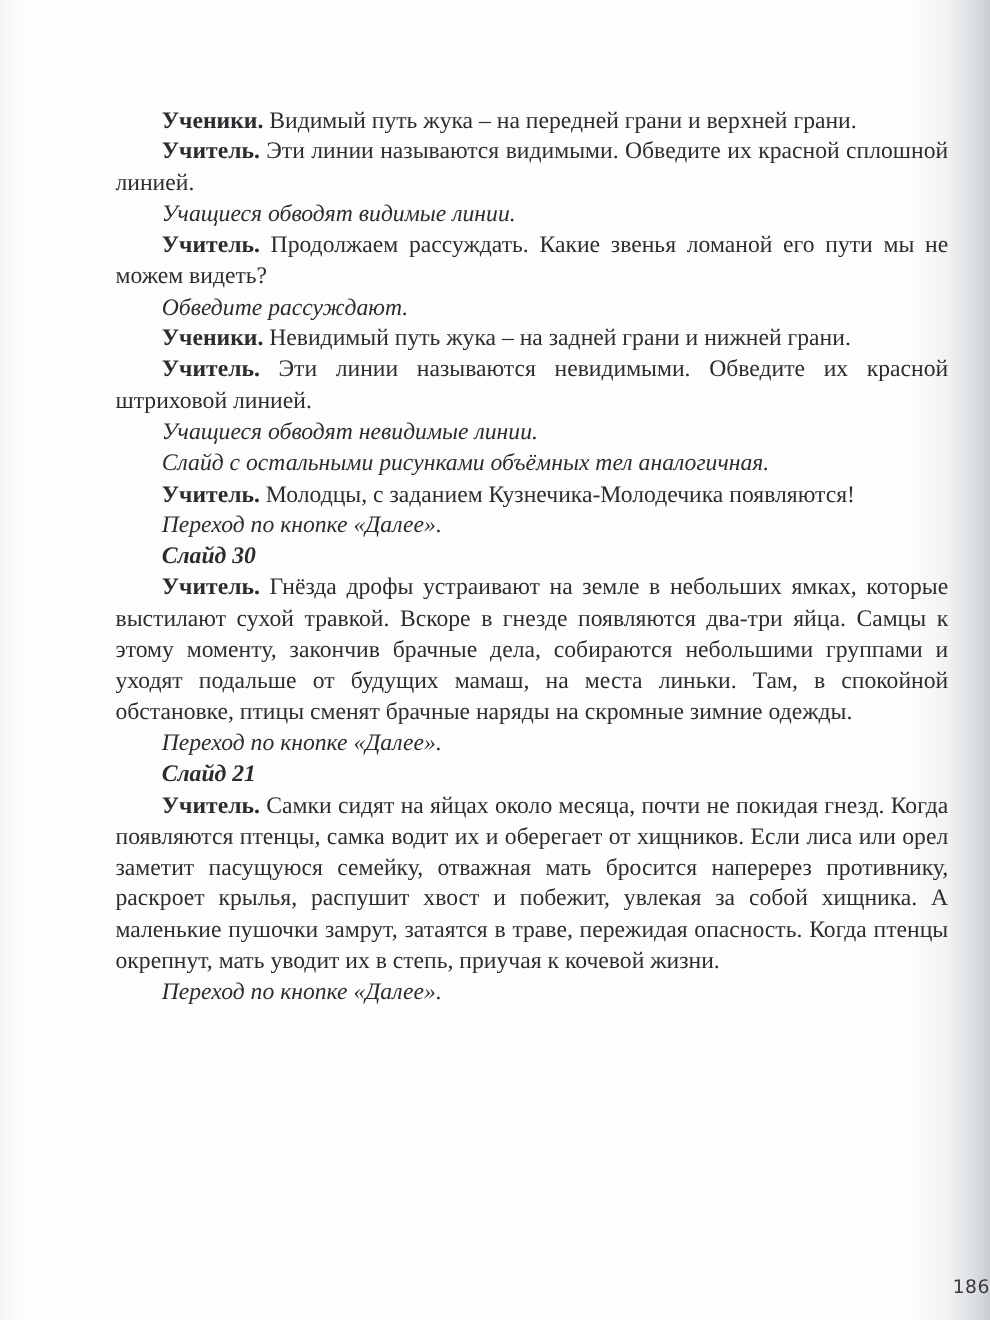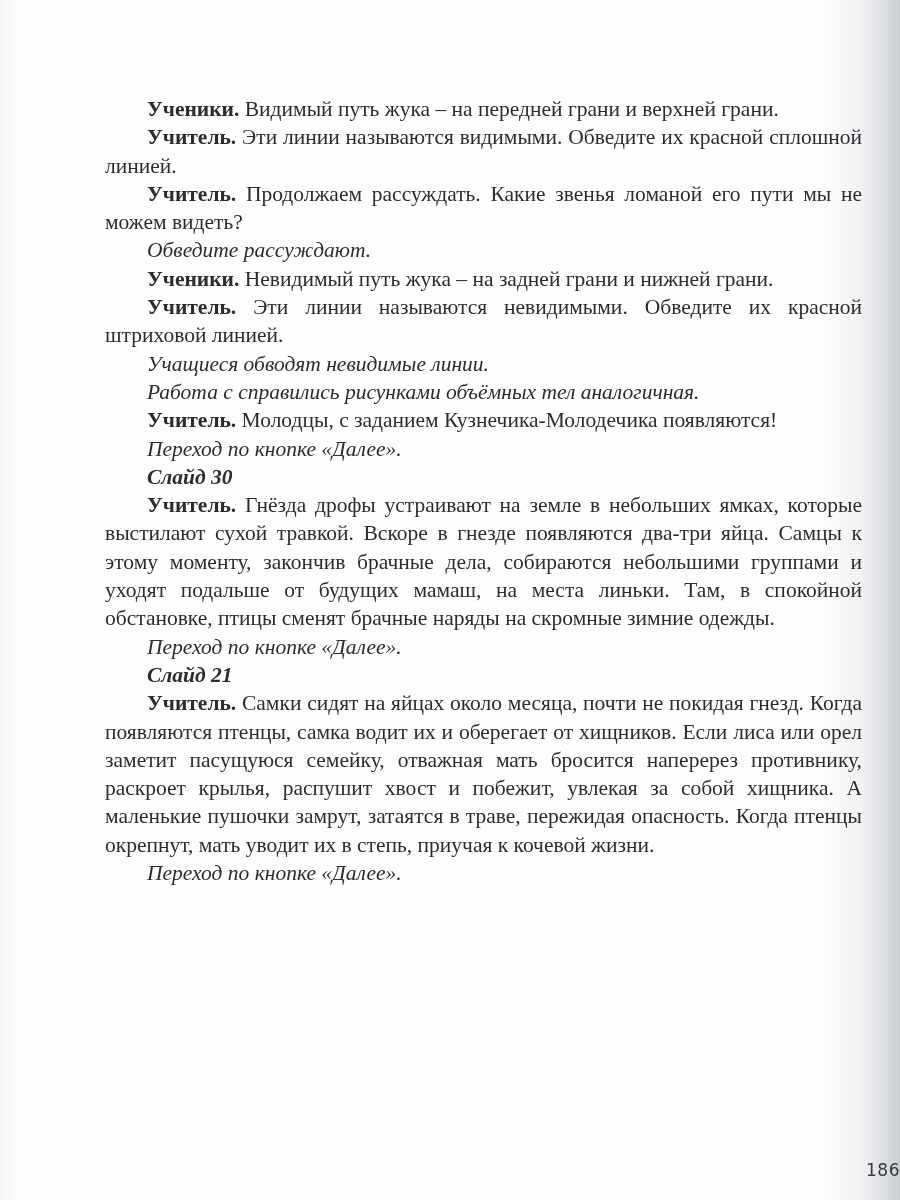--- a/index.html
+++ b/index.html
@@ -29,26 +29,27 @@
     letter-spacing: 0.5px;
   }
 </style>
 </head>
 <body>
 
 <div class="page">
   <div class="text">
     <p class="p"><b>Ученики.</b><span> Видимый путь жука – на передней грани и верхней грани.</span></p>
     <p class="p"><b>Учитель.</b><span> Эти линии называются видимыми. Обведите их красной сплошной линией.</span></p>
+    <p class="p i">Учащиеся обводят видимые линии.</p>
     <p class="p"><b>Учитель.</b><span> Продолжаем рассуждать. Какие звенья ломаной его пути мы не можем видеть?</span></p>
     <p class="p i">Обведите рассуждают.</p>
     <p class="p"><b>Ученики.</b><span> Невидимый путь жука – на задней грани и нижней грани.</span></p>
     <p class="p"><b>Учитель.</b><span> Эти линии называются невидимыми. Обведите их красной штриховой линией.</span></p>
     <p class="p i">Учащиеся обводят невидимые линии.</p>
-    <p class="p i">Работа с справились рисунками объёмных тел аналогичная.</p>
+    <p class="p i">Слайд с остальными рисунками объёмных тел аналогичная.</p>
     <p class="p"><b>Учитель.</b><span> Молодцы, с заданием Кузнечика-Молодечика появляются!</span></p>
     <p class="p i">Переход по кнопке «Далее».</p>
     <p class="p slide">Слайд 30</p>
     <p class="p"><b>Учитель.</b><span> Гнёзда дрофы устраивают на земле в небольших ямках, которые выстилают сухой травкой. Вскоре в гнезде появляются два-три яйца. Самцы к этому моменту, закончив брачные дела, собираются небольшими группами и уходят подальше от будущих мамаш, на места линьки. Там, в спокойной обстановке, птицы сменят брачные наряды на скромные зимние одежды.</span></p>
     <p class="p i">Переход по кнопке «Далее».</p>
     <p class="p slide">Слайд 21</p>
     <p class="p"><b>Учитель.</b><span> Самки сидят на яйцах около месяца, почти не покидая гнезд. Когда появляются птенцы, самка водит их и оберегает от хищников. Если лиса или орел заметит пасущуюся семейку, отважная мать бросится наперерез противнику, раскроет крылья, распушит хвост и побежит, увлекая за собой хищника. А маленькие пушочки замрут, затаятся в траве, пережидая опасность. Когда птенцы окрепнут, мать уводит их в степь, приучая к кочевой жизни.</span></p>
     <p class="p i">Переход по кнопке «Далее».</p>
   </div>
   <div class="page-number">186</div>

